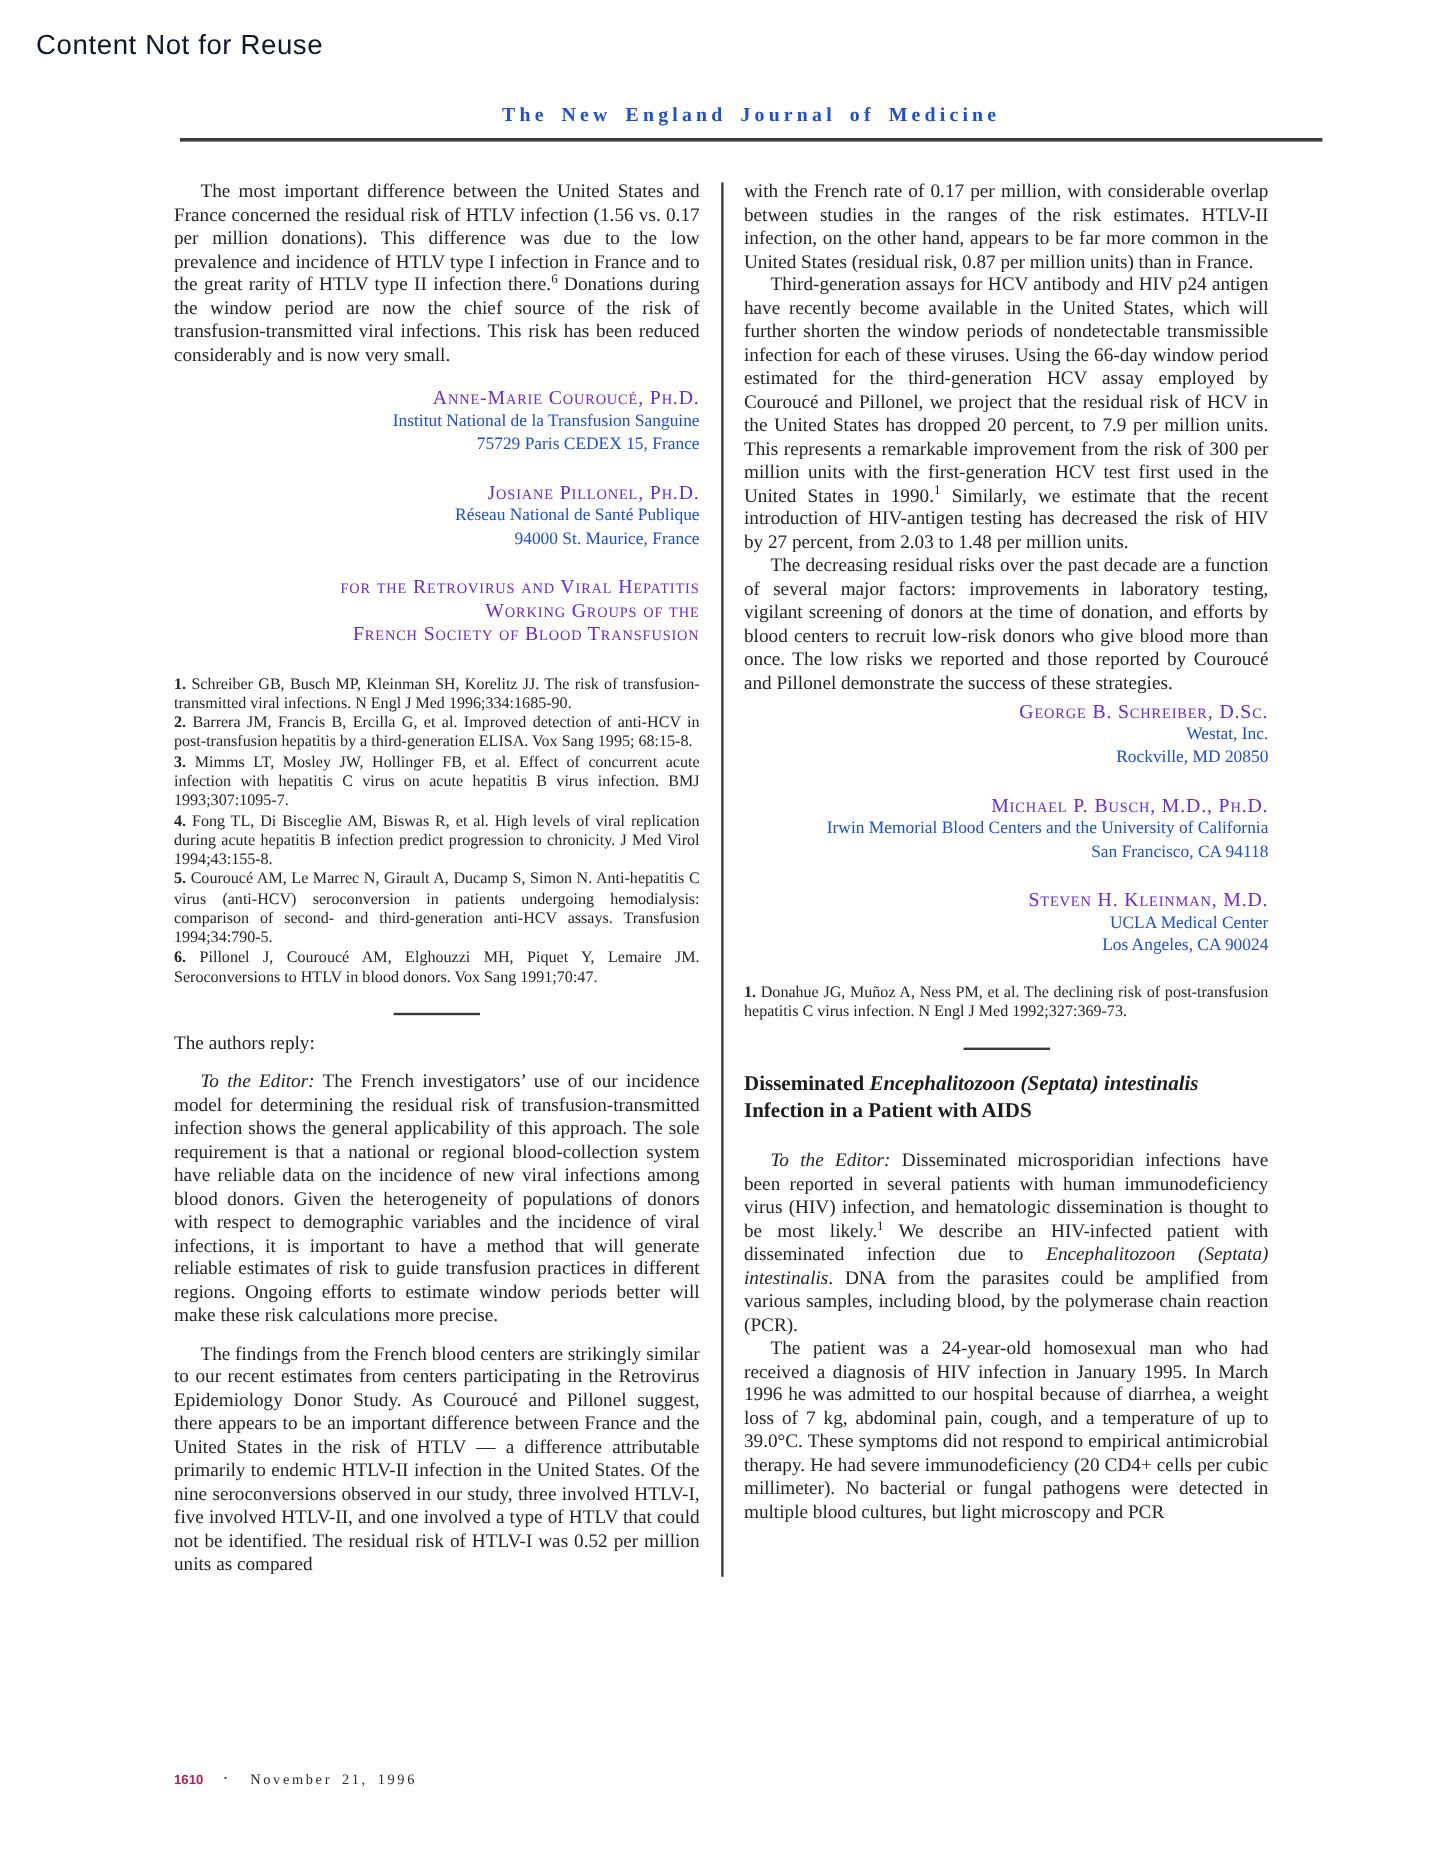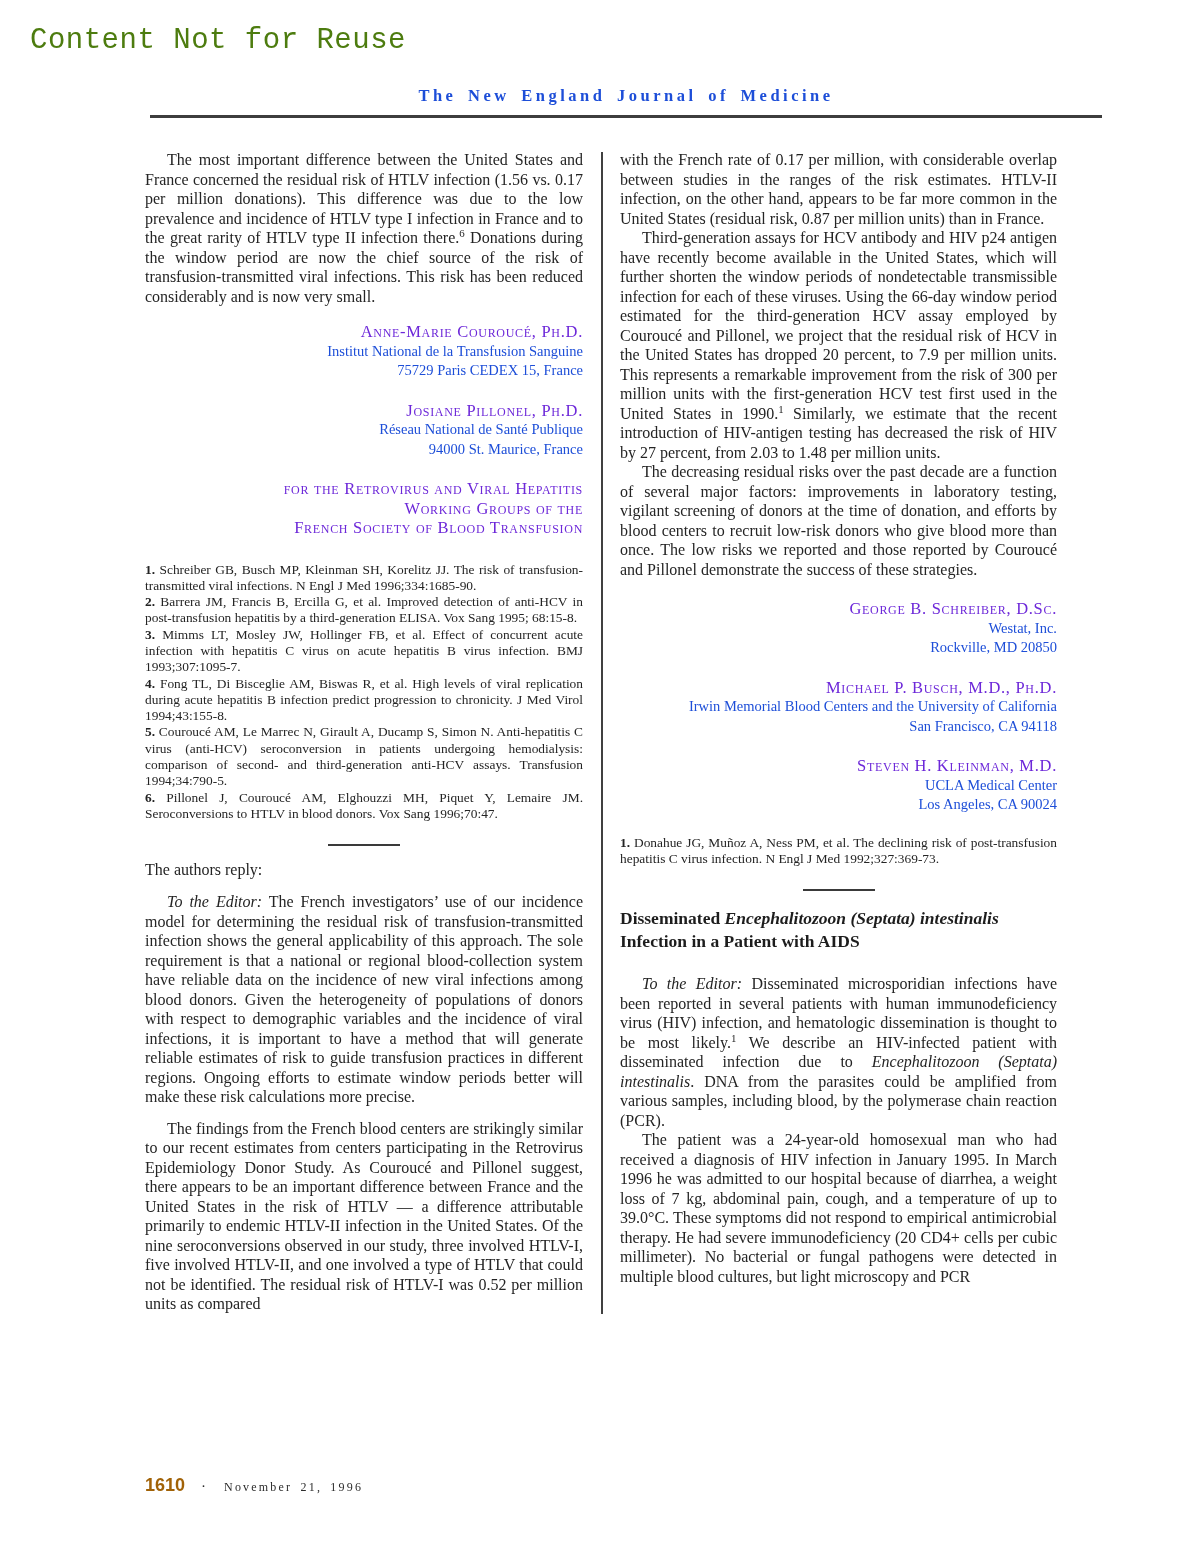--- a/index.html
+++ b/index.html
@@ -1,19 +1,19 @@
 <!DOCTYPE html>
 <html><head>
 <meta charset="utf-8">
 <style>
   html,body{margin:0;padding:0;background:#ffffff;}
   .page{position:relative;width:1200px;height:1553px;background:#ffffff;overflow:hidden;
         font-family:"Liberation Serif", serif;color:#242424;}
-  .watermark{position:absolute;top:24px;left:30px;font-family:Liberation Mono, monospace;
-        font-size:29px;color:#4d7c0f;letter-spacing:0.5px;}
+  .watermark{position:absolute;top:24px;left:30px;font-family:Liberation Sans, sans-serif;
+        font-size:23px;color:#0f172a;letter-spacing:0.5px;}
   .jheader{position:absolute;top:86px;left:150px;width:952px;text-align:center;}
   .jtitle{font-family:"Liberation Serif", serif;font-weight:bold;font-size:16.5px;
         letter-spacing:3.5px;color:#1d4ed8;word-spacing:4px;}
   .hrule{margin-top:9px;border-top:3px solid #3d3d3d;height:0;}
   .columns{position:absolute;top:150px;left:145px;width:912px;display:flex;}
   .col{width:438px;}
   .col-sep{width:2px;background:#404040;margin:2px 17px 0 18px;align-self:stretch;}
   .body{font-size:16px;line-height:19.5px;text-align:justify;margin:0;}
   .indent{text-indent:22px;}
   .i{font-style:italic;}
@@ -21,25 +21,25 @@
   sup{font-size:68%;line-height:0;vertical-align:super;}
   .sigs{margin-top:16px;text-align:right;}
   .sigblock{margin-bottom:20px;}
   .signame{font-variant:small-caps;font-size:16.5px;letter-spacing:0.7px;line-height:19.5px;color:#6d28d9;}
   .sigaffil{font-size:14.5px;line-height:19.5px;color:#1d4ed8;}
   .refs{margin-top:24px;}
   .ref{font-size:13.4px;line-height:16.3px;text-align:justify;color:#242424;}
   .divider-short{width:72px;border-top:2.5px solid #3a3a3a;margin:22px auto 14px auto;height:0;}
   .reply-label{font-size:16px;line-height:20px;text-align:left;margin:0 0 12px 0;}
   .mt12{margin-top:12px;}
-  .mt22{margin-top:20px;}
+  .mt22{margin-top:4px;}
   .heading{font-size:17.5px;font-weight:bold;line-height:22.5px;text-align:left;margin:16px 0 0 0;color:#1d1d1d;}
   .hsp{margin-top:22px;}
   .pfooter{position:absolute;top:1475px;left:145px;display:flex;align-items:baseline;}
-  .pnum{font-family:"Liberation Sans", sans-serif;font-weight:bold;font-size:18px;color:#a16207;}
+  .pnum{font-family:"Liberation Sans", sans-serif;font-weight:bold;font-size:11px;color:#be185d;}
   .fdot{margin:0 18px 0 16px;font-size:15px;color:#2b2b2b;}
   .fdate{font-size:12px;letter-spacing:2.2px;word-spacing:3px;color:#2b2b2b;}
 </style>
 </head>
 <body>
 
 <div class="page">
 
   <div class="watermark">Content Not for Reuse</div>
 
@@ -70,21 +70,21 @@
           <div class="signame">French Society of Blood Transfusion</div>
         </div>
       </div>
 
       <div class="refs">
         <div class="ref"><span class="b">1.</span><span> Schreiber GB, Busch MP, Kleinman SH, Korelitz JJ. The risk of transfusion-transmitted viral infections. N Engl J Med 1996;334:1685-90.</span></div>
         <div class="ref"><span class="b">2.</span><span> Barrera JM, Francis B, Ercilla G, et al. Improved detection of anti-HCV in post-transfusion hepatitis by a third-generation ELISA. Vox Sang 1995; 68:15-8.</span></div>
         <div class="ref"><span class="b">3.</span><span> Mimms LT, Mosley JW, Hollinger FB, et al. Effect of concurrent acute infection with hepatitis C virus on acute hepatitis B virus infection. BMJ 1993;307:1095-7.</span></div>
         <div class="ref"><span class="b">4.</span><span> Fong TL, Di Bisceglie AM, Biswas R, et al. High levels of viral replication during acute hepatitis B infection predict progression to chronicity. J Med Virol 1994;43:155-8.</span></div>
         <div class="ref"><span class="b">5.</span><span> Couroucé AM, Le Marrec N, Girault A, Ducamp S, Simon N. Anti-hepatitis C virus (anti-HCV) seroconversion in patients undergoing hemodialysis: comparison of second- and third-generation anti-HCV assays. Transfusion 1994;34:790-5.</span></div>
-        <div class="ref"><span class="b">6.</span><span> Pillonel J, Couroucé AM, Elghouzzi MH, Piquet Y, Lemaire JM. Seroconversions to HTLV in blood donors. Vox Sang 1996;70:47.</span></div>
+        <div class="ref"><span class="b">6.</span><span> Pillonel J, Couroucé AM, Elghouzzi MH, Piquet Y, Lemaire JM. Seroconversions to HTLV in blood donors. Vox Sang 1991;70:47.</span></div>
       </div>
 
       <div class="divider-short"></div>
 
       <p class="reply-label">The authors reply:</p>
       <p class="body indent"><span class="i">To the Editor:</span><span> The French investigators’ use of our incidence model for determining the residual risk of transfusion-transmitted infection shows the general applicability of this approach. The sole requirement is that a national or regional blood-collection system have reliable data on the incidence of new viral infections among blood donors. Given the heterogeneity of populations of donors with respect to demographic variables and the incidence of viral infections, it is important to have a method that will generate reliable estimates of risk to guide transfusion practices in different regions. Ongoing efforts to estimate window periods better will make these risk calculations more precise.</span></p>
       <p class="body indent mt12"><span>The findings from the French blood centers are strikingly similar to our recent estimates from centers participating in the Retrovirus Epidemiology Donor Study. As Couroucé and Pillonel suggest, there appears to be an important difference between France and the United States in the risk of HTLV — a difference attributable primarily to endemic HTLV-II infection in the United States. Of the nine seroconversions observed in our study, three involved HTLV-I, five involved HTLV-II, and one involved a type of HTLV that could not be identified. The residual risk of HTLV-I was 0.52 per million units as compared</span></p>
     </div>
 
     <div class="col-sep"></div>

